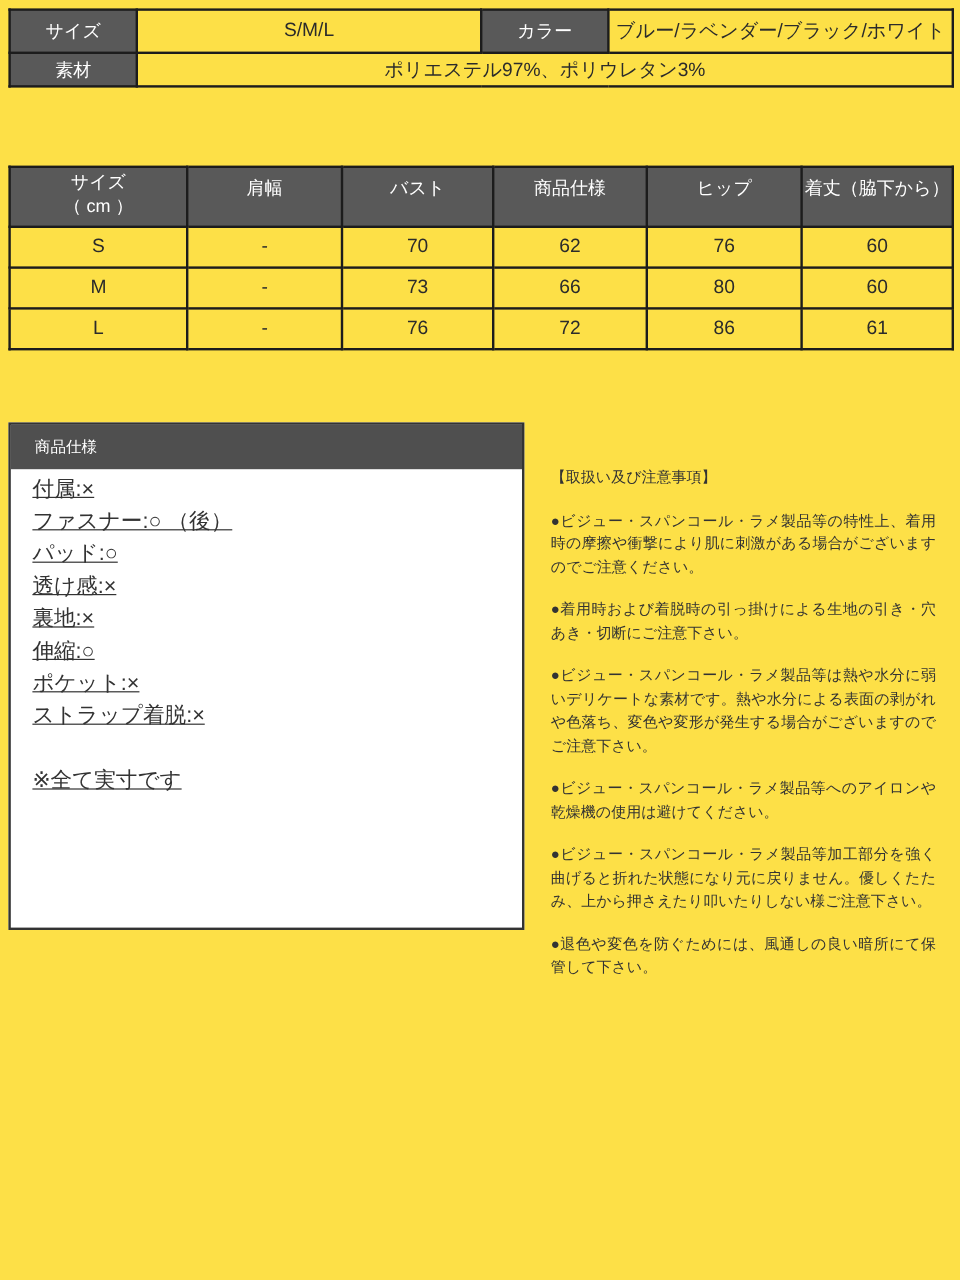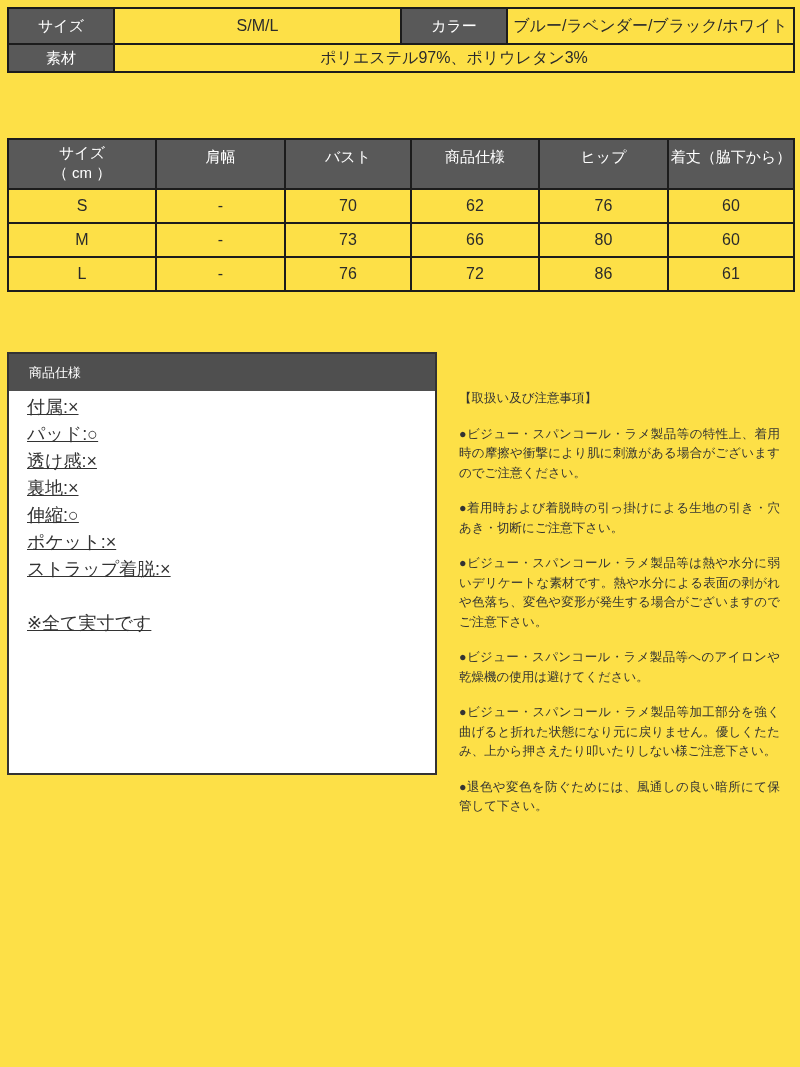--- a/index.html
+++ b/index.html
@@ -128,20 +128,21 @@
         <td>86</td>
         <td>61</td>
       </tr>
     </tbody>
   </table>
 
   <div class="spec-box">
     <div class="spec-box-header">商品仕様</div>
     <div class="spec-box-body">
       <div>付属:×</div>
+      <div>ファスナー:○ （後）</div>
       <div>パッド:○</div>
       <div>透け感:×</div>
       <div>裏地:×</div>
       <div>伸縮:○</div>
       <div>ポケット:×</div>
       <div>ストラップ着脱:×</div>
       <div class="spec-note">※全て実寸です</div>
     </div>
   </div>
 

